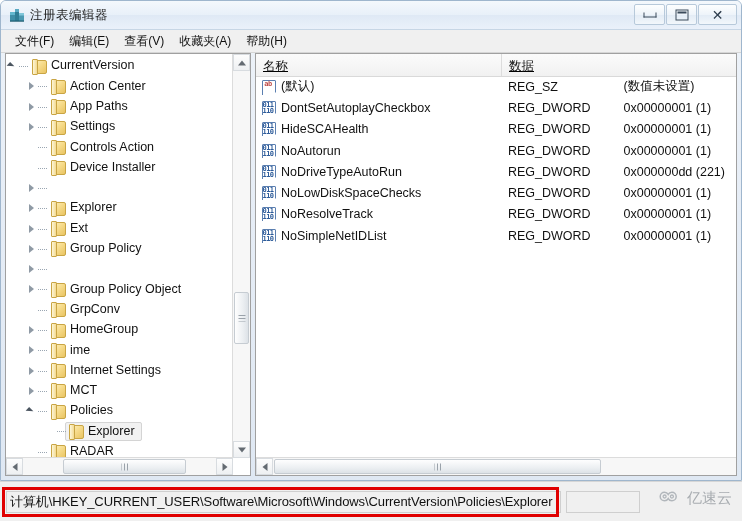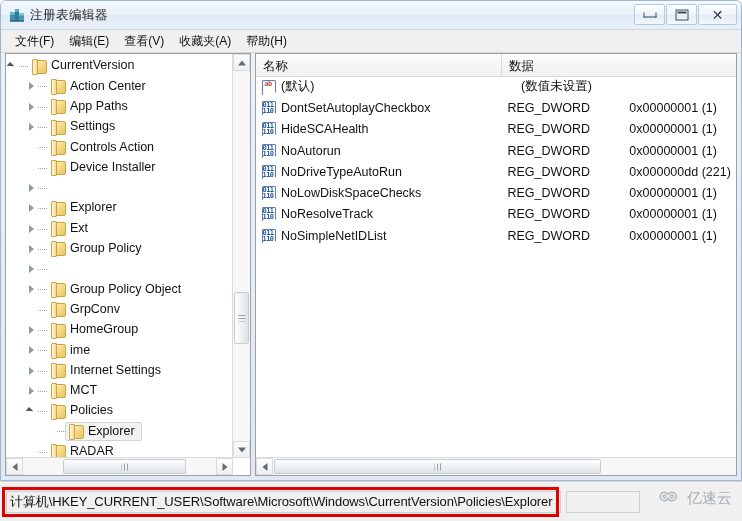--- a/index.html
+++ b/index.html
@@ -173,32 +173,32 @@
   .grip-h{
     position:absolute;left:50%;top:50%;transform:translate(-50%,-50%);
     width:7px;height:7px;
     background:repeating-linear-gradient(to right,#9aa2aa 0 1px,transparent 1px 3px);
   }
 
   
   .lv-header{
     position:absolute;left:0;right:0;top:0;height:22px;
     background:linear-gradient(to bottom,#fbfbfb,#f1f1f1);
-    border-bottom:1px solid #d9d9d9;display:flex;
+    border-bottom:1px solid #d9d9d9;display:flex;text-decoration:underline;
   }
   .lv-col{
     position:relative;font-size:12.5px;color:#111;
     padding:4px 0 0 7px;box-sizing:border-box;
     border-right:1px solid #dcdcdc;height:22px;
   }
   .lv-body{
     position:absolute;left:0;right:0;top:22px;bottom:18px;overflow:hidden;
   }
   .lrow{
-    height:21.3px;display:flex;align-items:center;white-space:nowrap;cursor:default;gap:12px;
+    height:21.3px;display:flex;align-items:center;white-space:nowrap;cursor:default;
   }
   .lcell{box-sizing:border-box;padding-left:7px;font-size:12.5px;color:#111;overflow:hidden;}
   .lcell.name{display:flex;align-items:center;padding-left:5px;}
   .vicon{width:15px;height:14px;flex:none;margin-right:5px;position:relative;}
   .vicon .pg{
     position:absolute;left:1px;top:0;width:12px;height:14px;
     background:#fff;border:1px solid #5b7fb0;border-radius:1px;
   }
   .vicon .pg:after{
     content:"";position:absolute;right:-1px;bottom:-1px;
@@ -553,20 +553,21 @@
 
         <div class="lv-body" id="list-body">
             <div class="lrow">
               <div class="lcell name" style="width: 246px;">
                 <span class="vicon sz">
                   <span class="pg"></span>
                   <span class="txt">ab</span>
                 </span>
                 <span>(默认)</span>
               </div>
+              <div class="lcell" style="width: 116px;">REG_SZ</div>
               <div class="lcell" style="width: 120px;">(数值未设置)</div>
             </div>
             <div class="lrow">
               <div class="lcell name" style="width: 246px;">
                 <span class="vicon dword">
                   <span class="pg"></span>
                   <span class="txt">011<br>110</span>
                 </span>
                 <span>DontSetAutoplayCheckbox</span>
               </div>

